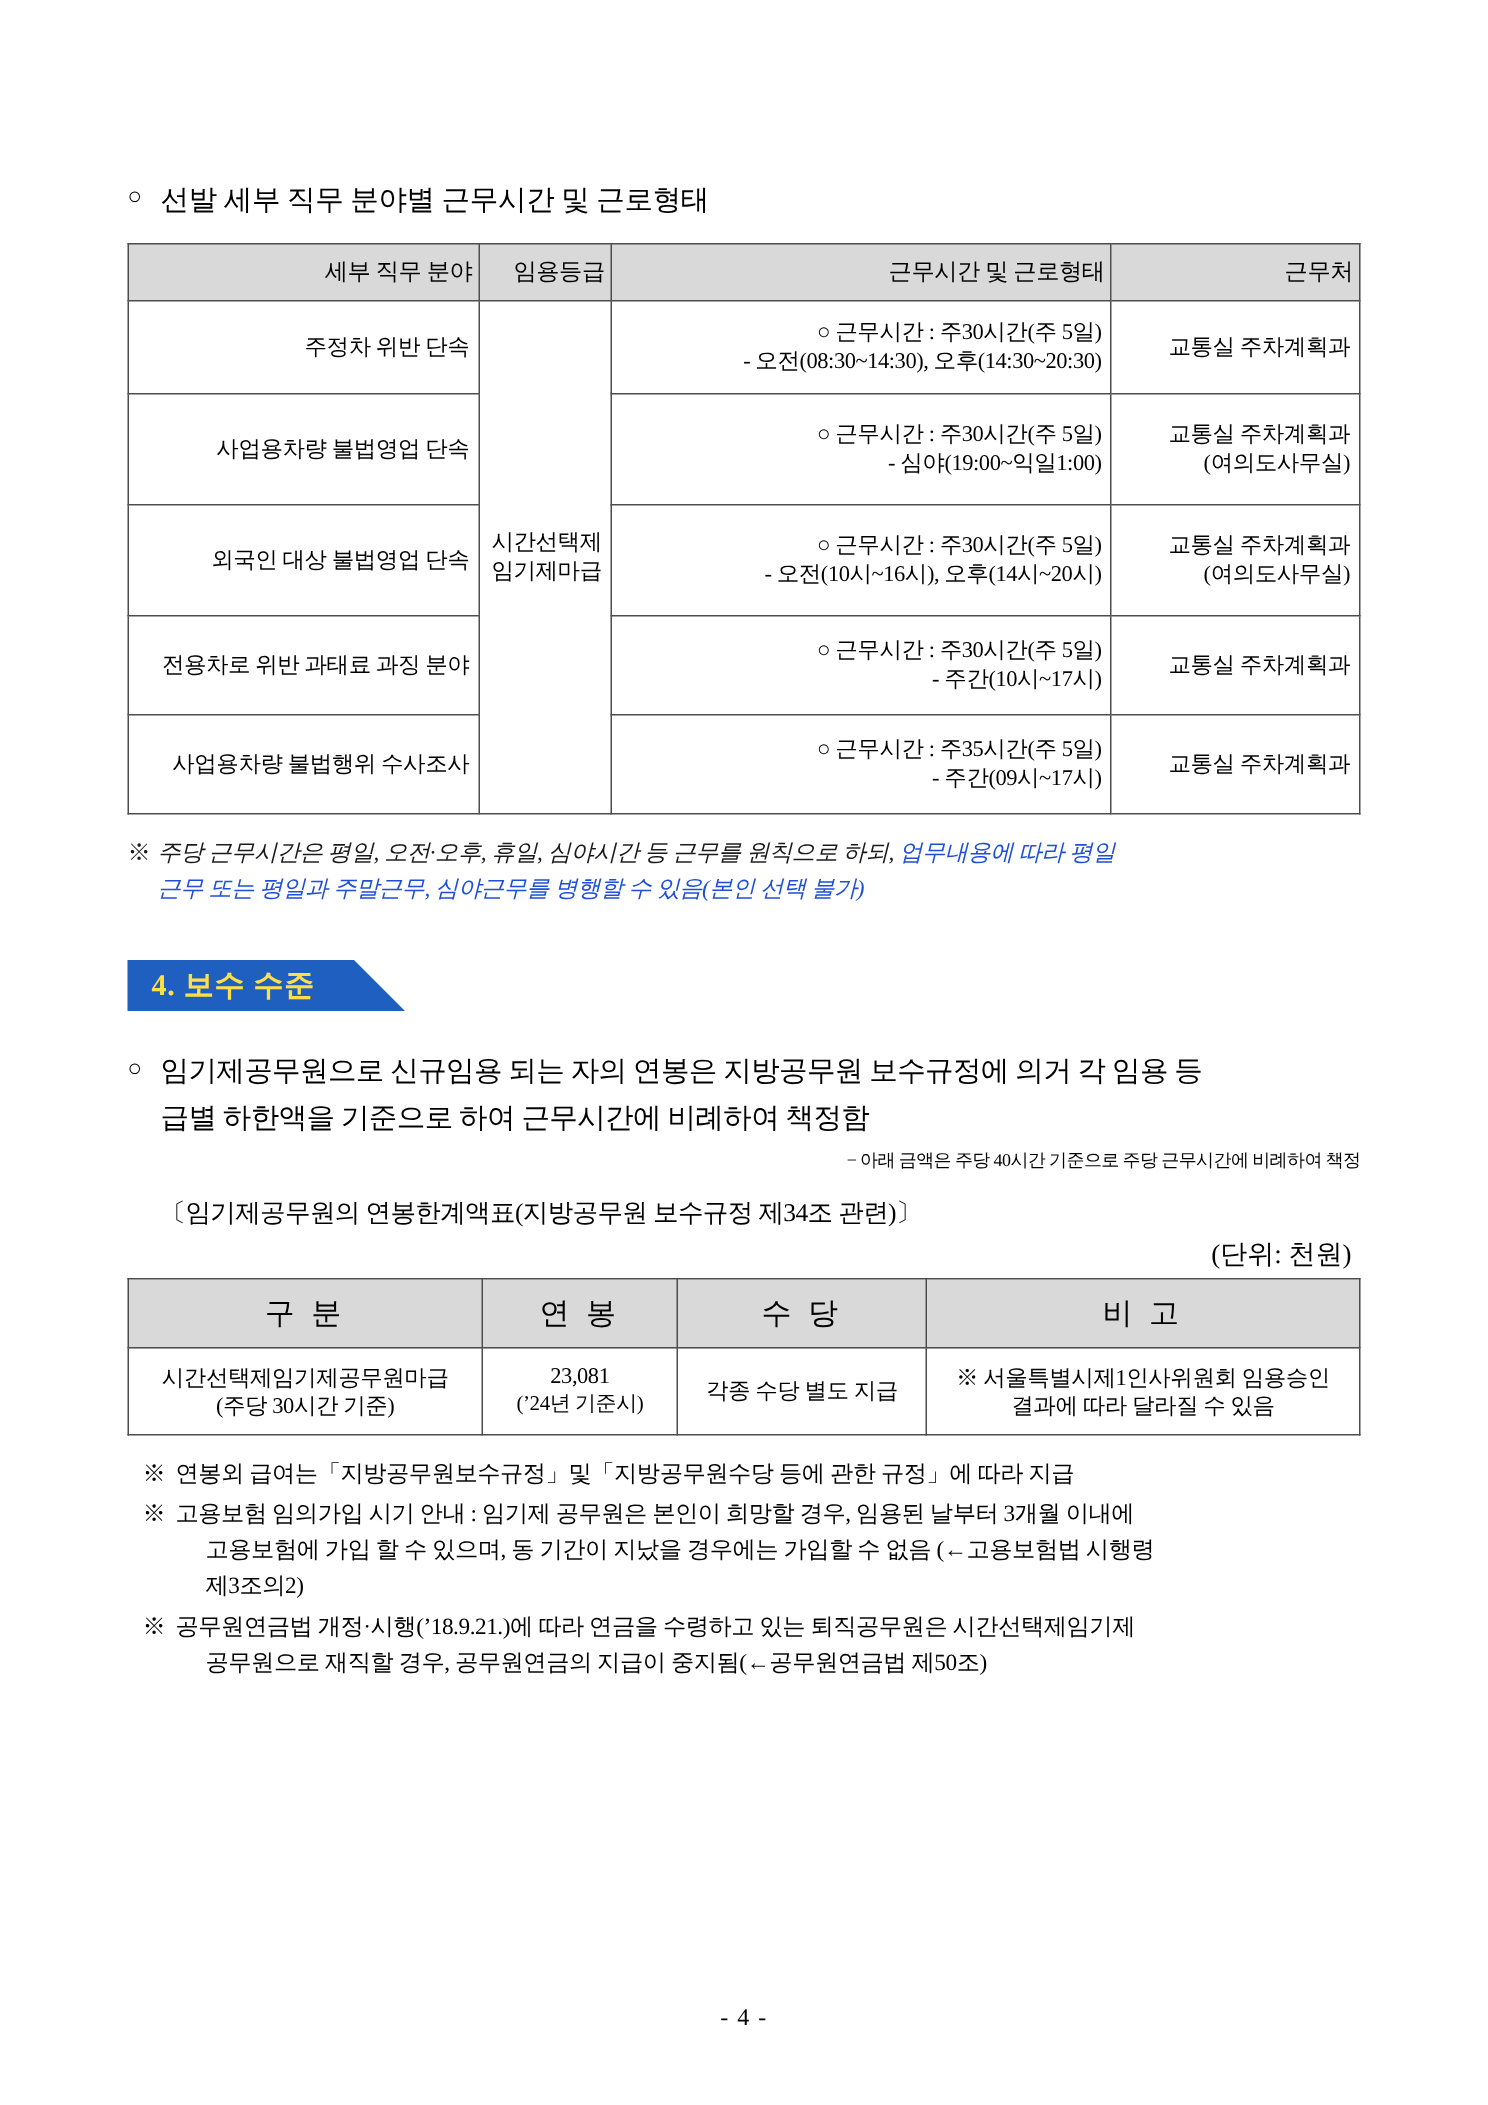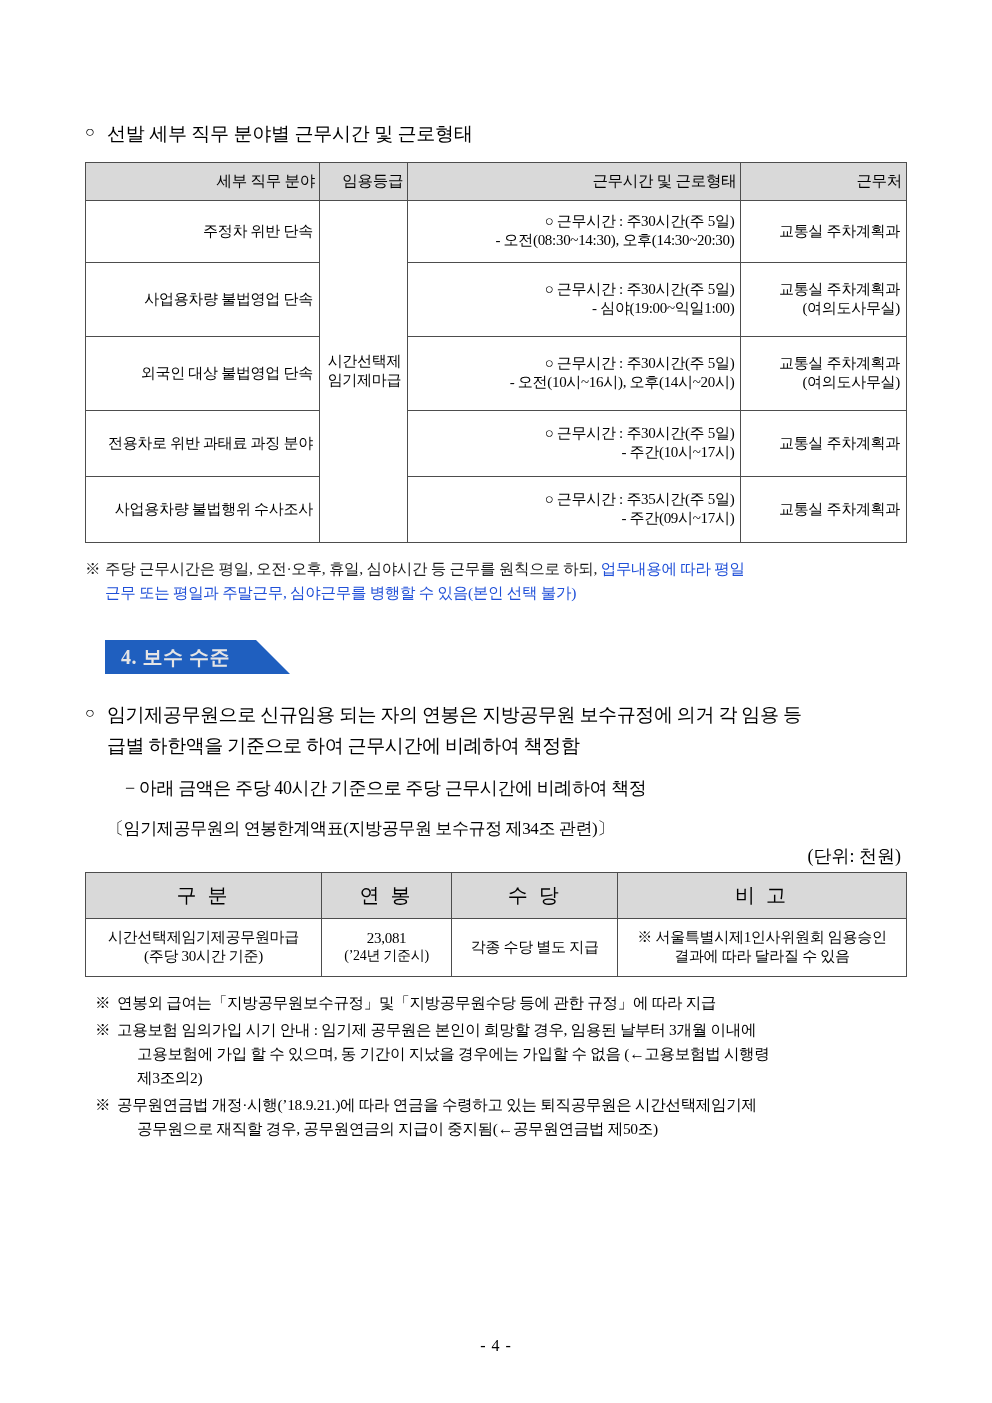--- a/index.html
+++ b/index.html
@@ -73,48 +73,47 @@
   
   .note-blue {
     margin-top: 14px;
     font-size: 15.5px;
     line-height: 1.6;
     color: #1a1a1a;
     display: flex;
     letter-spacing: -0.3px;
   }
   .note-blue .mark { flex: 0 0 auto; width: 20px; }
-  .note-blue .body { flex: 1 1 auto; }
+  .note-blue .body { flex: 1 1 auto; font-style: italic; }
   .blue { color: #1f4fd8; }
   .indent-1 { display: block; }
 
   
   .banner-wrap {
     position: relative;
     margin-top: 34px;
     margin-bottom: 26px;
     height: 34px;
   }
   .banner {
     position: relative;
     display: inline-block;
     height: 34px;
   }
   .banner-box {
     background: #1f5fbf;
-    color: #e5e5e5;
+    color: #fde047;
     font-size: 20px;
     font-weight: bold;
     padding: 4px 26px 4px 16px;
     height: 34px;
     box-sizing: border-box;
     line-height: 26px;
     letter-spacing: 0.5px;
     display: inline-block;
-    margin-left: 20px;
   }
   .banner-tail {
     position: absolute;
     top: 0;
     right: -34px;
     width: 0;
     height: 0;
     border-style: solid;
     border-width: 34px 0 0 34px;
     border-color: transparent transparent transparent #1f5fbf;
@@ -135,24 +134,25 @@
     line-height: 1.6;
     letter-spacing: -0.4px;
   }
   .para-row {
     display: flex;
     align-items: flex-start;
   }
   .para-row .mark { flex: 0 0 auto; width: 22px; font-size: 16px; }
   .para-row .body { flex: 1 1 auto; }
   .dash-row {
-    margin-top: 13px;
+    margin-top: 3px;
     padding-left: 40px;
-    font-size: 18px;
+    font-size: 12px;
     letter-spacing: -0.4px;
+    text-align: right;
   }
   .bracket-row {
     margin-top: 12px;
     padding-left: 22px;
     font-size: 17px;
     letter-spacing: -0.4px;
   }
   .unit-row {
     text-align: right;
     font-size: 18px;

